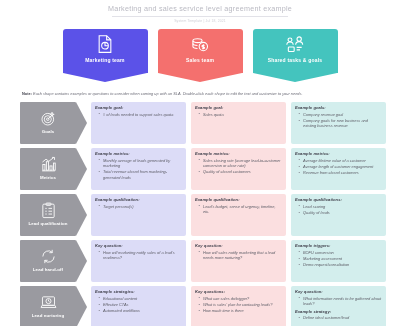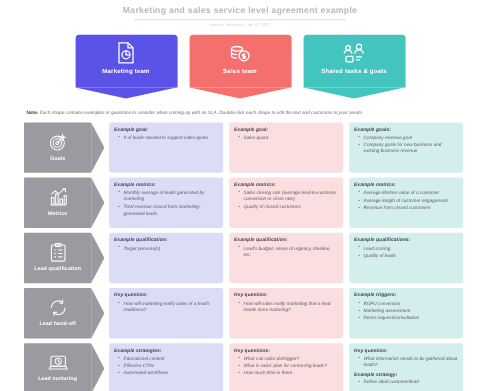--- a/index.html
+++ b/index.html
@@ -12,21 +12,21 @@
   }
   .page{position:relative;width:400px;height:326px;box-sizing:border-box;}
 
   
   .doc-title{
     text-align:center;
     font-size:7.2px;
     letter-spacing:.25px;
     color:#b9b9c2;
     padding-top:4px;
-    font-weight:700;
+    font-weight:400;
   }
   .title-rule{
     width:176px;height:1px;background:#e2e2e8;
     margin:2.5px auto 0 auto;
   }
   .doc-sub{
     text-align:center;
     font-size:3.4px;
     color:#cfcfd6;
     margin-top:2px;

